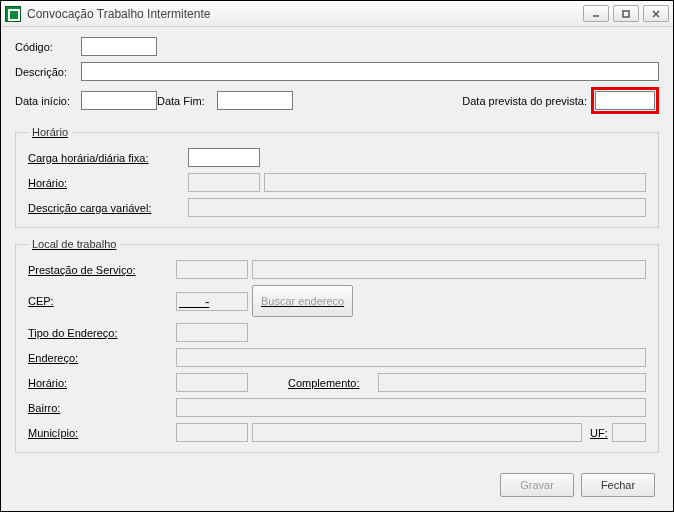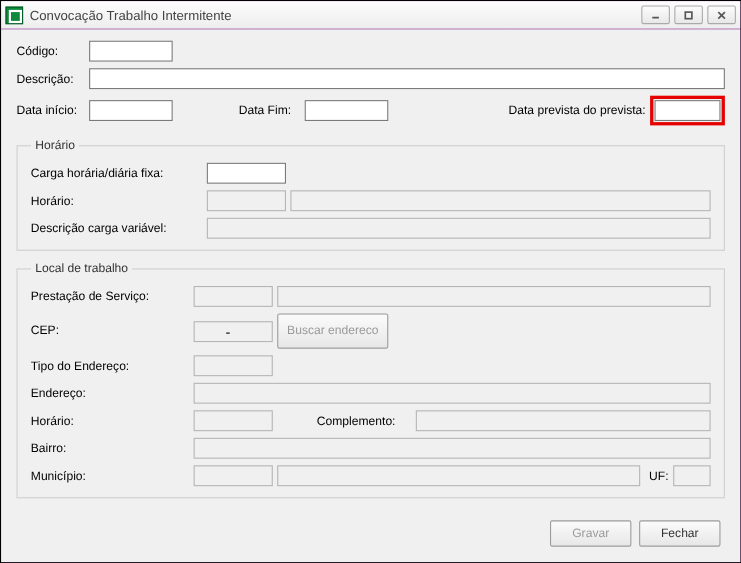--- a/index.html
+++ b/index.html
@@ -9,21 +9,21 @@
     font-size: 11px;
     background: #fff;
     color: #000;
   }
   .window {
     width: 674px;
     height: 512px;
     border: 1px solid #000;
     display: flex;
     flex-direction: column;
-    background: #a21caf;
+    background: #0f172a;
   }
   .titlebar {
     height: 26px;
     background: linear-gradient(#fdfdfd, #ededed);
     border-bottom: 1px solid #d0d0d0;
     display: flex;
     align-items: center;
     padding: 0 4px;
   }
   .title-icon {
@@ -73,20 +73,21 @@
   }
   .inp-ro {
     height:19px;
     border:1px solid #b5b5b5;
     background:#f0f0f0;
   }
   fieldset {
     border:1px solid #cfcfcf;
     margin:10px 0 0 0;
     padding:10px 12px 10px 12px;
+    text-decoration:underline;
   }
   legend { font-size:11px; color:#333; padding:0 4px; }
 
   .highlight {
     border:3px solid #e60000;
     padding:1px;
     display:inline-block;
   }
 
   .btn {
@@ -147,21 +148,21 @@
       <span class="lbl" style="width:66px">Código:</span>
       <input class="inp" style="width: 76px;" value="">
     </div>
     <div class="row">
       <span class="lbl" style="width:66px">Descrição:</span>
       <input class="inp" style="flex: 1 1 0%;" value="">
     </div>
     <div class="row" style="margin-bottom:2px">
       <span class="lbl" style="width:66px">Data início:</span>
       <input class="inp" style="width: 76px;" value="">
-      <span class="lbl" style="margin-left:60px;width:60px">Data Fim:</span>
+      <span class="lbl" style="width:60px">Data Fim:</span>
       <input class="inp" style="width: 76px;" value="">
       <span style="flex:1"></span>
       <span class="lbl" style="margin-right:4px">Data prevista do prevista:</span>
       <span class="highlight">
         <input class="inp" style="width: 60px;" value="">
       </span>
     </div>
 
     <fieldset>
       <legend>Horário</legend>

